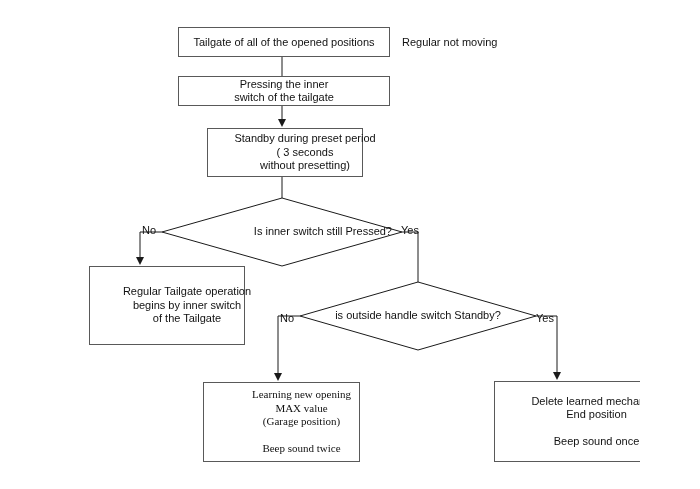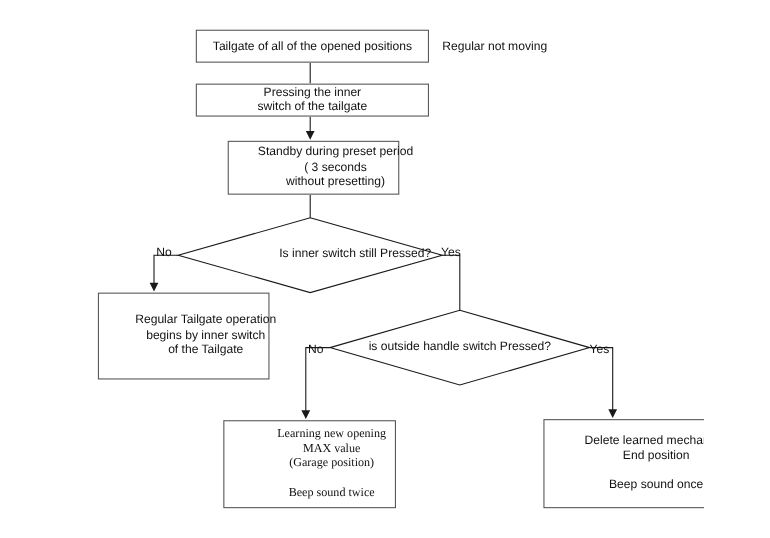--- a/index.html
+++ b/index.html
@@ -118,21 +118,21 @@
 
 Beep sound twice</div>
 
   <div class="node tall" style="left:468px; top:381px; width:165px; height:81px;margin-left:26px;">Delete learned mechanical
 End position
 
 Beep sound once</div>
 
   <div class="diamond-label" style="left:172px; top:225px; width:220px;text-align:right;">Is inner switch still Pressed?</div>
 
-  <div class="diamond-label" style="left:308px; top:309px; width:220px;">is outside handle switch Pressed?</div>
+  <div class="diamond-label" style="left:308px; top:309px; width:220px;">is outside handle switch Standby?</div>
 
   <div class="edge-label" style="left:134px; top:208px; width:30px;">No</div>
 
   <div class="edge-label" style="left:394px; top:208px; width:32px;">Yes</div>
 
   <div class="edge-label" style="left:272px; top:296px; width:30px;">No</div>
 
   <div class="edge-label" style="left:528px; top:296px; width:34px;">Yes</div>
 
 </div>

